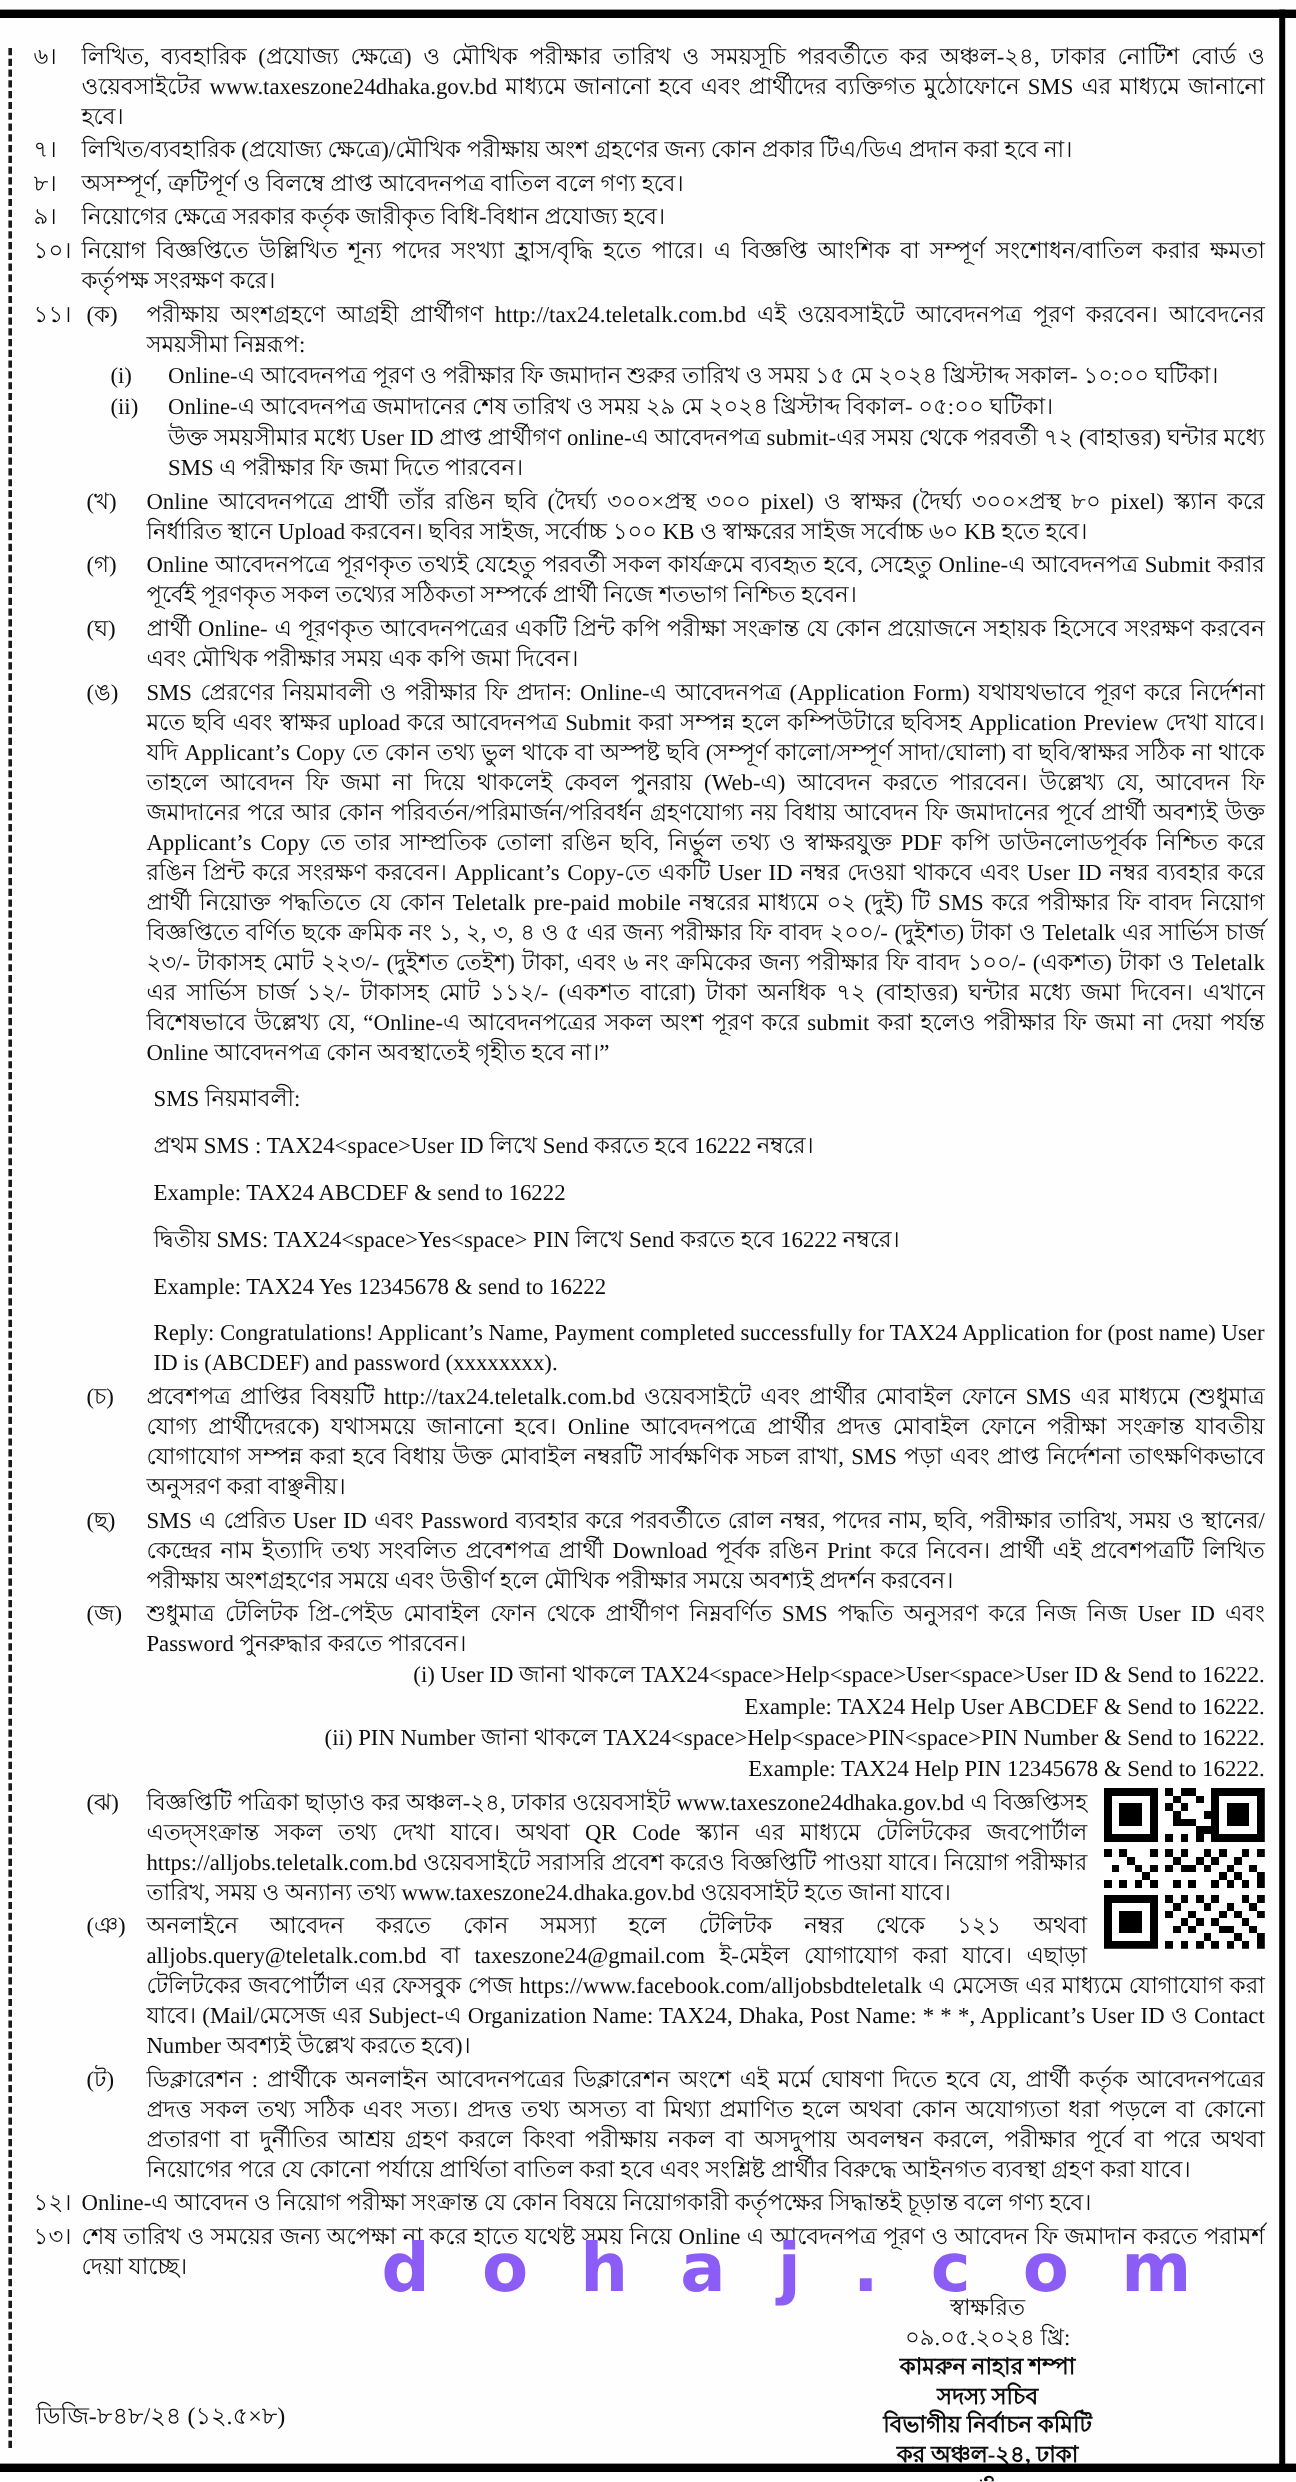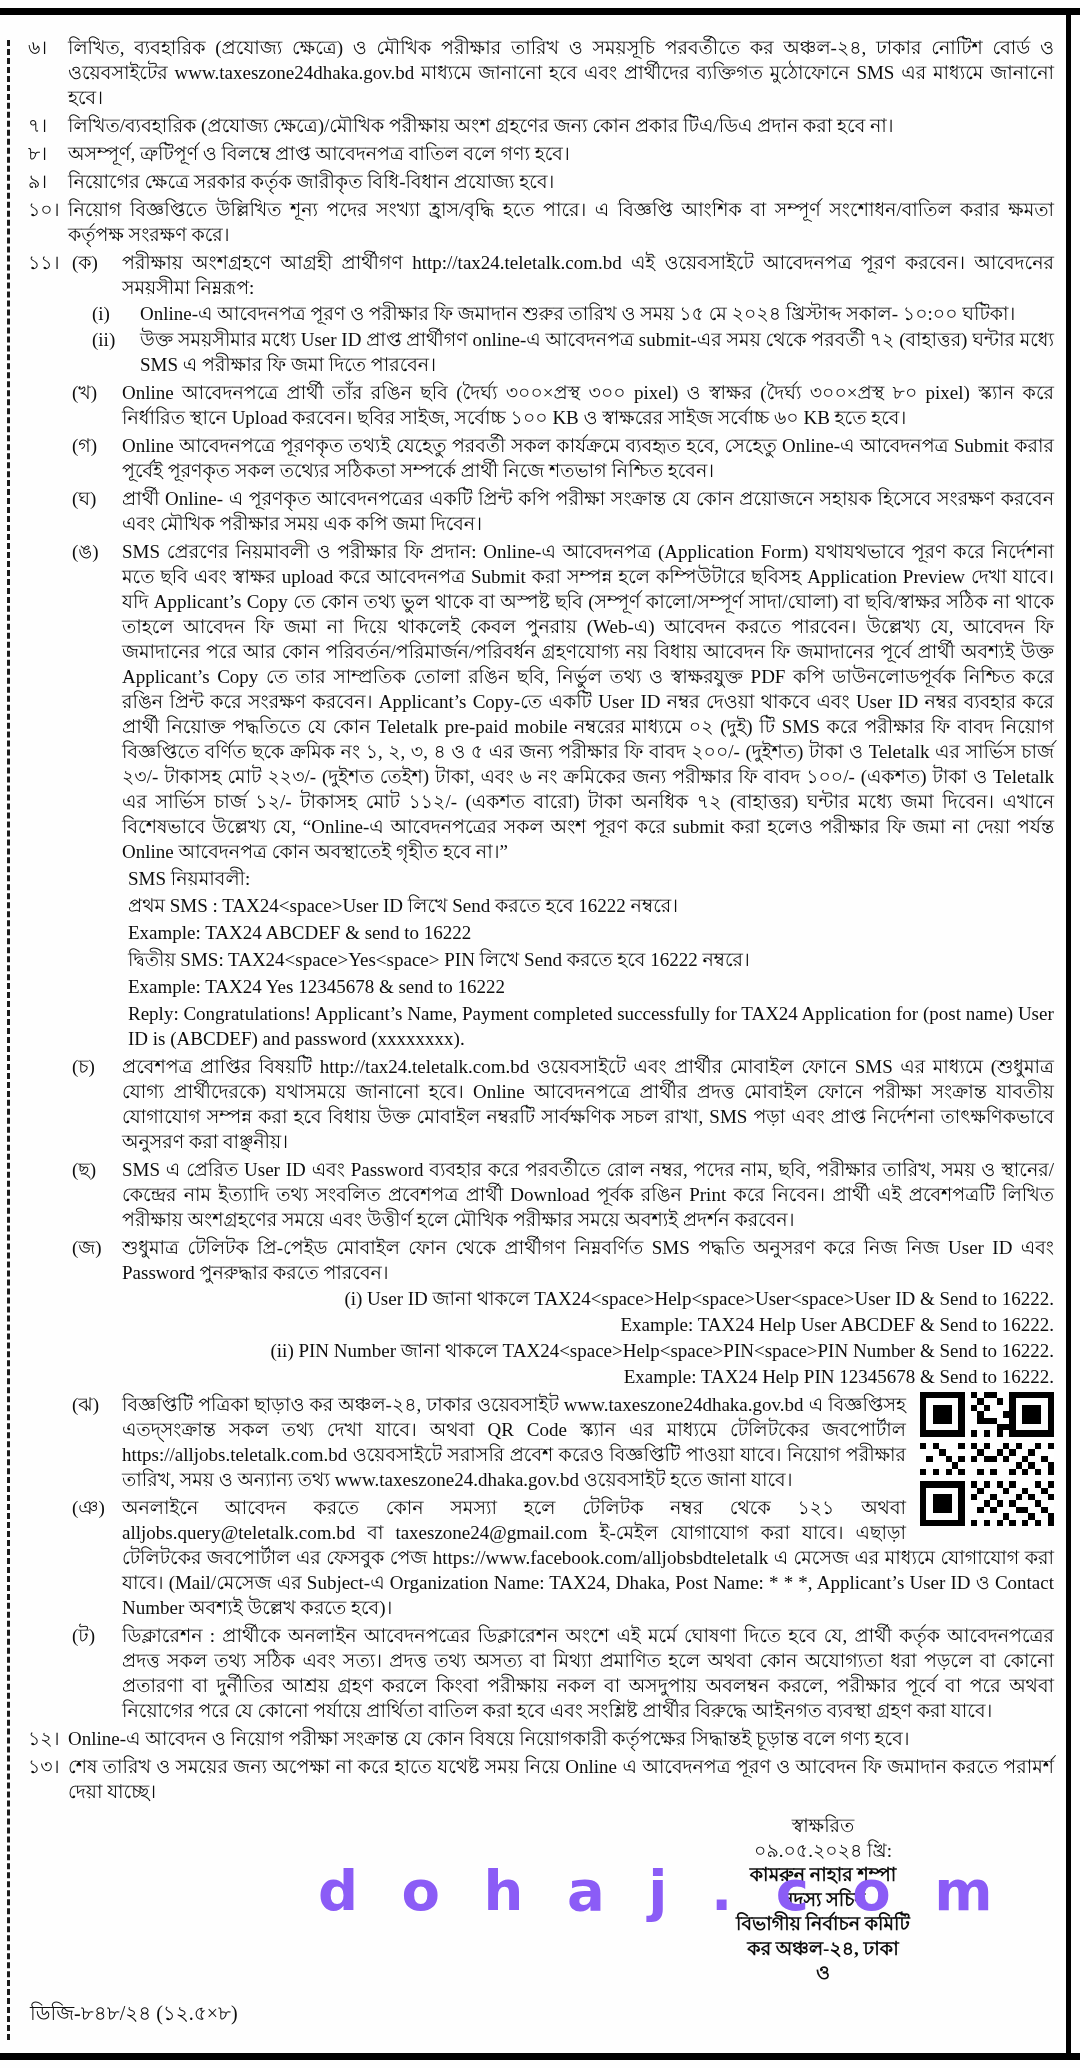--- a/index.html
+++ b/index.html
@@ -21,21 +21,21 @@
   }
   .item { position:relative; padding-left:40px; margin-top:3px; }
   .item > .num { position:absolute; left:0; top:0; }
 
   .sub { position:relative; padding-left:94px; margin-top:3px; }
   .sub > .lbl { position:absolute; left:44px; top:0; }
 
   .subline { position:relative; padding-left:112px; margin-top:1px; }
   .subline > .lbl { position:absolute; left:64px; top:0; }
 
-  .smsline { padding-left:100px; margin-top:2px; text-align:left; }
+  .smsline { padding-left:100px; margin-top:14px; text-align:left; }
   .hline   { padding-left:94px;  margin-top:1px; text-align:right; }
 
   .qr-wrap { float:right; width:134px; height:134px; margin:0 0 8px 14px; }
   .qr-wrap svg { display:block; width:134px; height:134px; }
 
   .signature { width:330px; margin:10px 66px 0 auto; text-align:center; line-height:24.5px; }
   .signature .sig-strong { font-weight:700; }
 
   .watermark {
     position:absolute; left:318px; top:1858px;
@@ -84,20 +84,21 @@
     <div class="sub">
       <span class="lbl">(ক)</span>
       <div class="txt">পরীক্ষায় অংশগ্রহণে আগ্রহী প্রার্থীগণ http://tax24.teletalk.com.bd এই ওয়েবসাইটে আবেদনপত্র পূরণ করবেন। আবেদনের সময়সীমা নিম্নরূপ:</div>
     </div>
     <div class="subline">
       <span class="lbl">(i)</span>
       <div class="txt">Online-এ আবেদনপত্র পূরণ ও পরীক্ষার ফি জমাদান শুরুর তারিখ ও সময় ১৫ মে ২০২৪ খ্রিস্টাব্দ সকাল- ১০:০০ ঘটিকা।</div>
     </div>
     <div class="subline">
       <span class="lbl">(ii)</span>
+      <div class="txt">Online-এ আবেদনপত্র জমাদানের শেষ তারিখ ও সময় ২৯ মে ২০২৪ খ্রিস্টাব্দ বিকাল- ০৫:০০ ঘটিকা।</div>
     </div>
     <div class="subline">
       <div class="txt">উক্ত সময়সীমার মধ্যে User ID প্রাপ্ত প্রার্থীগণ online-এ আবেদনপত্র submit-এর সময় থেকে পরবর্তী ৭২ (বাহাত্তর) ঘন্টার মধ্যে SMS এ পরীক্ষার ফি জমা দিতে পারবেন।</div>
     </div>
 
     <div class="sub">
       <span class="lbl">(খ)</span>
       <div class="txt">Online আবেদনপত্রে প্রার্থী তাঁর রঙিন ছবি (দৈর্ঘ্য ৩০০×প্রস্থ ৩০০ pixel) ও স্বাক্ষর (দৈর্ঘ্য ৩০০×প্রস্থ ৮০ pixel)  স্ক্যান করে নির্ধারিত স্থানে Upload করবেন। ছবির সাইজ, সর্বোচ্চ ১০০ KB ও স্বাক্ষরের সাইজ সর্বোচ্চ  ৬০ KB হতে হবে।</div>
     </div>
     <div class="sub">

